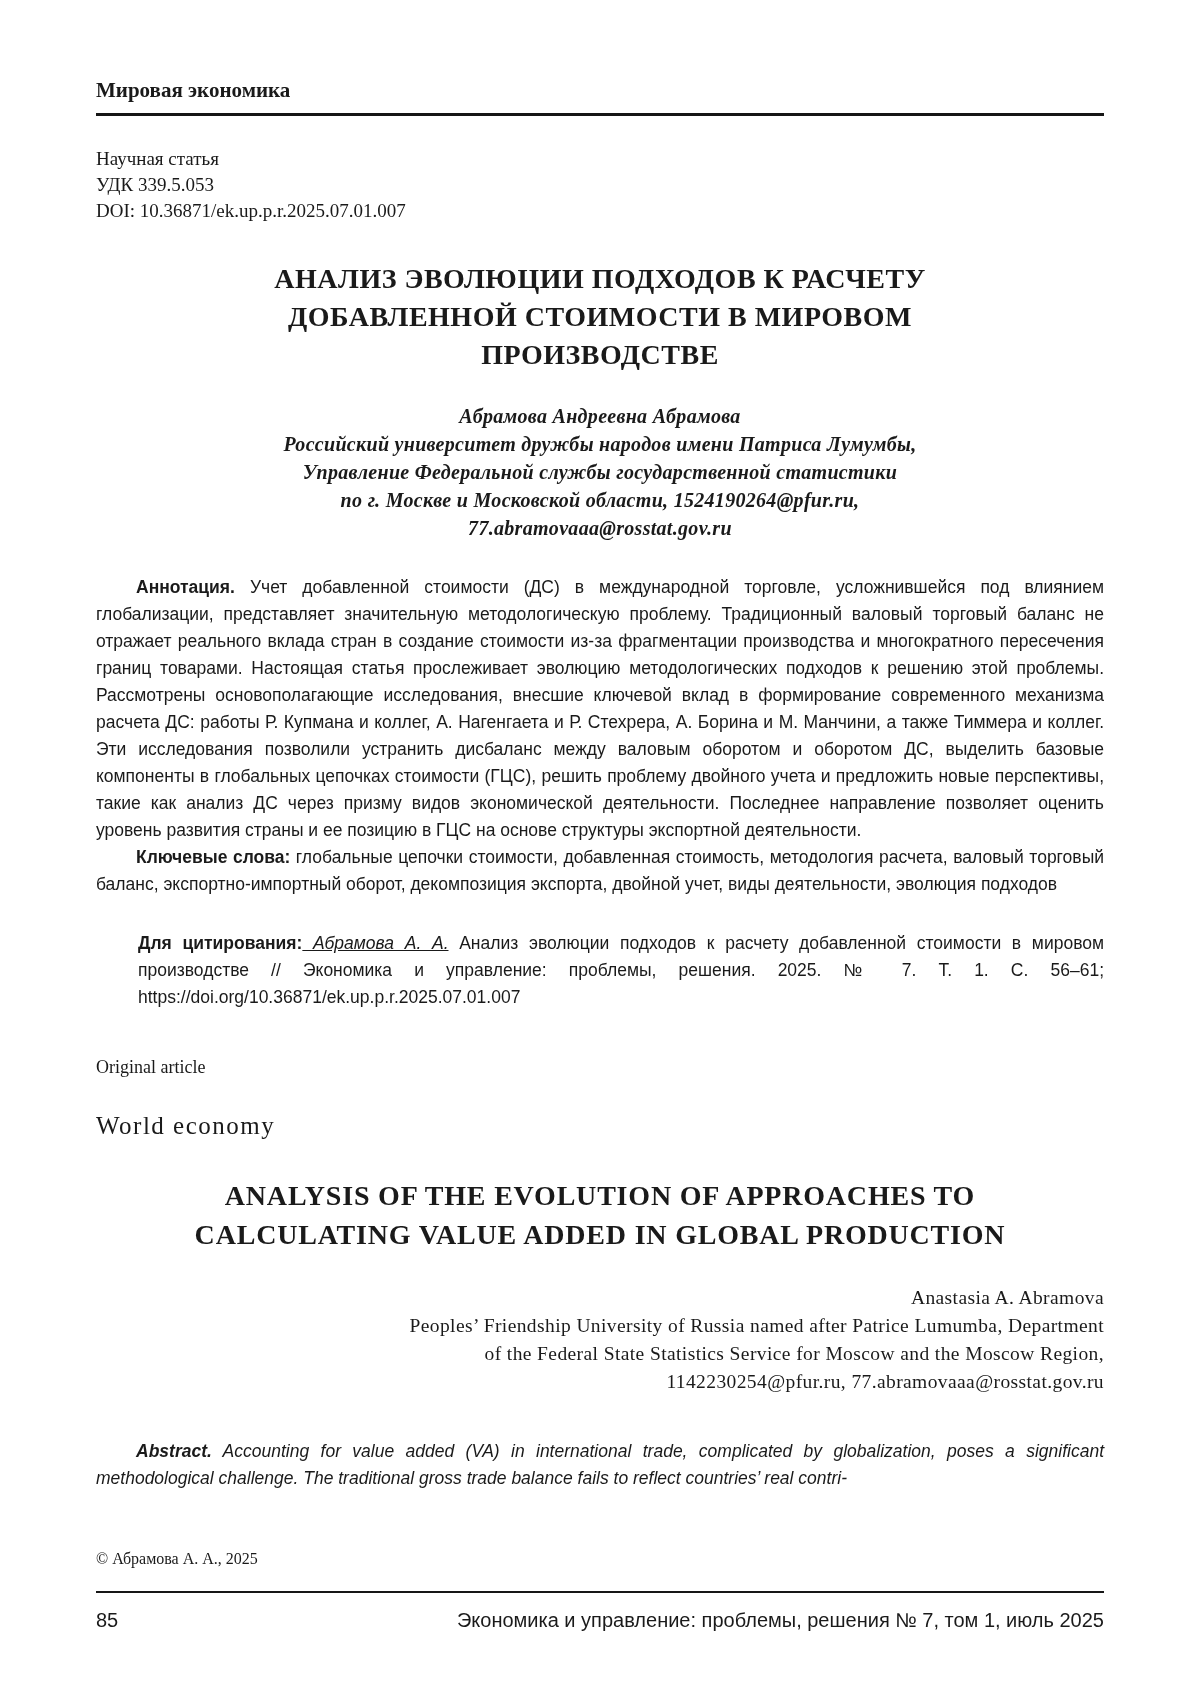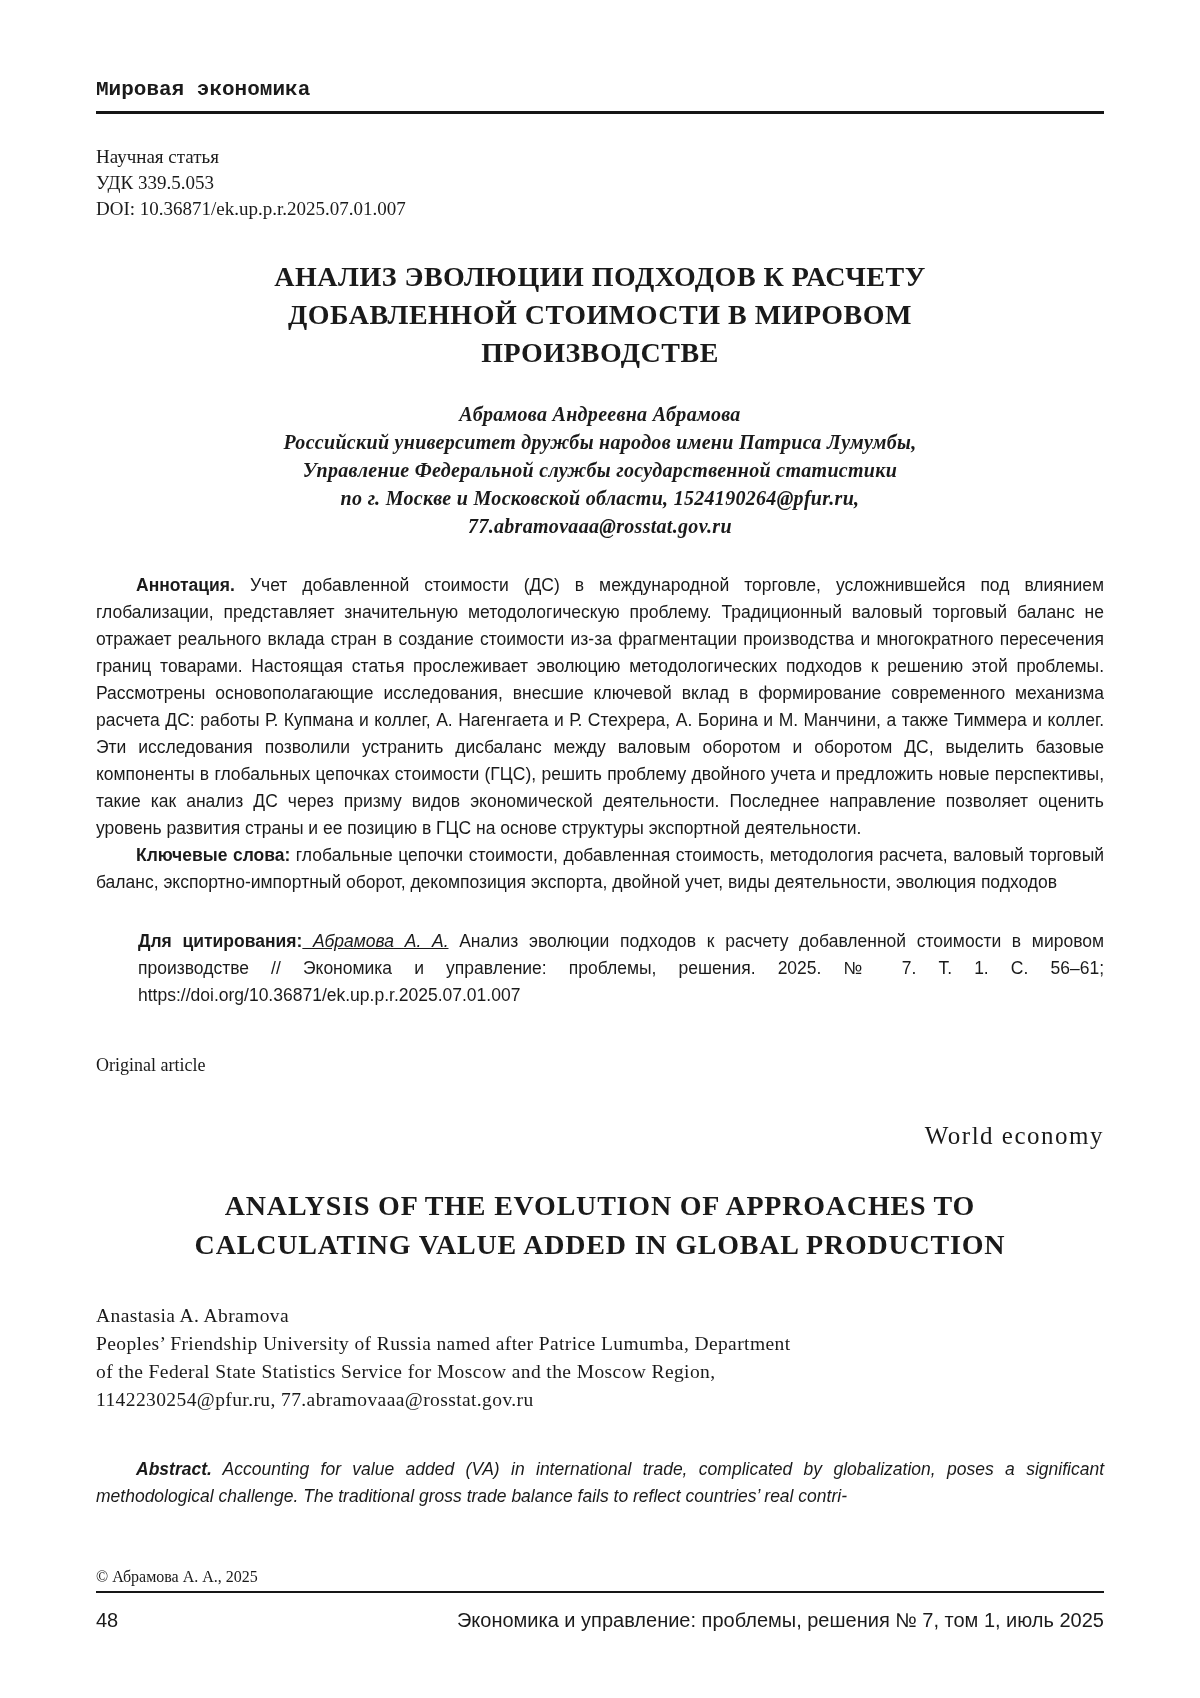--- a/index.html
+++ b/index.html
@@ -8,21 +8,21 @@
     width: 1200px;
     height: 1698px;
     margin: 0 auto;
     background: #ffffff;
     box-sizing: border-box;
     padding: 78px 96px 0 96px;
     color: #1a1a1a;
     font-family: "Liberation Serif", serif;
   }
   .section-header {
-    font-family: Liberation Mono, monospace;
+    font-family: Liberation Serif, serif;
     font-weight: bold;
     font-size: 21px;
     margin-bottom: 10px;
   }
   .top-rule {
     border: 0;
     border-top: 3px solid #161616;
     margin: 0 0 30px 0;
   }
   .meta-line {
@@ -62,39 +62,39 @@
     font-size: 17.5px;
     line-height: 27px;
     text-align: justify;
     margin: 32px 0 0 42px;
   }
   .original-article {
     font-size: 18px;
     margin-top: 46px;
   }
   .section-en {
-    text-align: right;
+    text-align: left;
     font-size: 25px;
     letter-spacing: 1.5px;
-    margin-top: 46px;
+    margin-top: 34px;
   }
   .title-en {
     text-align: center;
     font-size: 28px;
     line-height: 39px;
     letter-spacing: 0.8px;
     margin: 36px auto 0 auto;
     max-width: 920px;
     font-weight: bold;
   }
   .author-en {
-    text-align: left;
+    text-align: right;
     font-size: 19.5px;
     line-height: 28px;
-    margin-top: 38px;
+    margin-top: 30px;
     letter-spacing: 0.4px;
   }
   .abstract-en {
     font-family: "Liberation Sans", sans-serif;
     font-style: italic;
     font-size: 17.5px;
     line-height: 27px;
     text-align: justify;
     margin-top: 42px;
   }
@@ -155,17 +155,17 @@
     <div>Peoples’ Friendship University of Russia named after Patrice Lumumba, Department</div>
     <div>of the Federal State Statistics Service for Moscow and the Moscow Region,</div>
     <div>1142230254@pfur.ru, 77.abramovaaa@rosstat.gov.ru</div>
   </div>
 
   <p class="abstract-en indent"><span class="b">Abstract.</span><span> Accounting for value added (VA) in international trade, complicated by globalization, poses a significant methodological challenge. The traditional gross trade balance fails to reflect countries’ real contri-</span></p>
 
   <div class="copyright">© Абрамова А. А., 2025</div>
 
   <div class="footer">
-    <span>48</span>
+    <span>85</span>
     <span>Экономика и управление: проблемы, решения № 7, том 1, июль 2025</span>
   </div>
 
 </div>
 
 </body></html>

